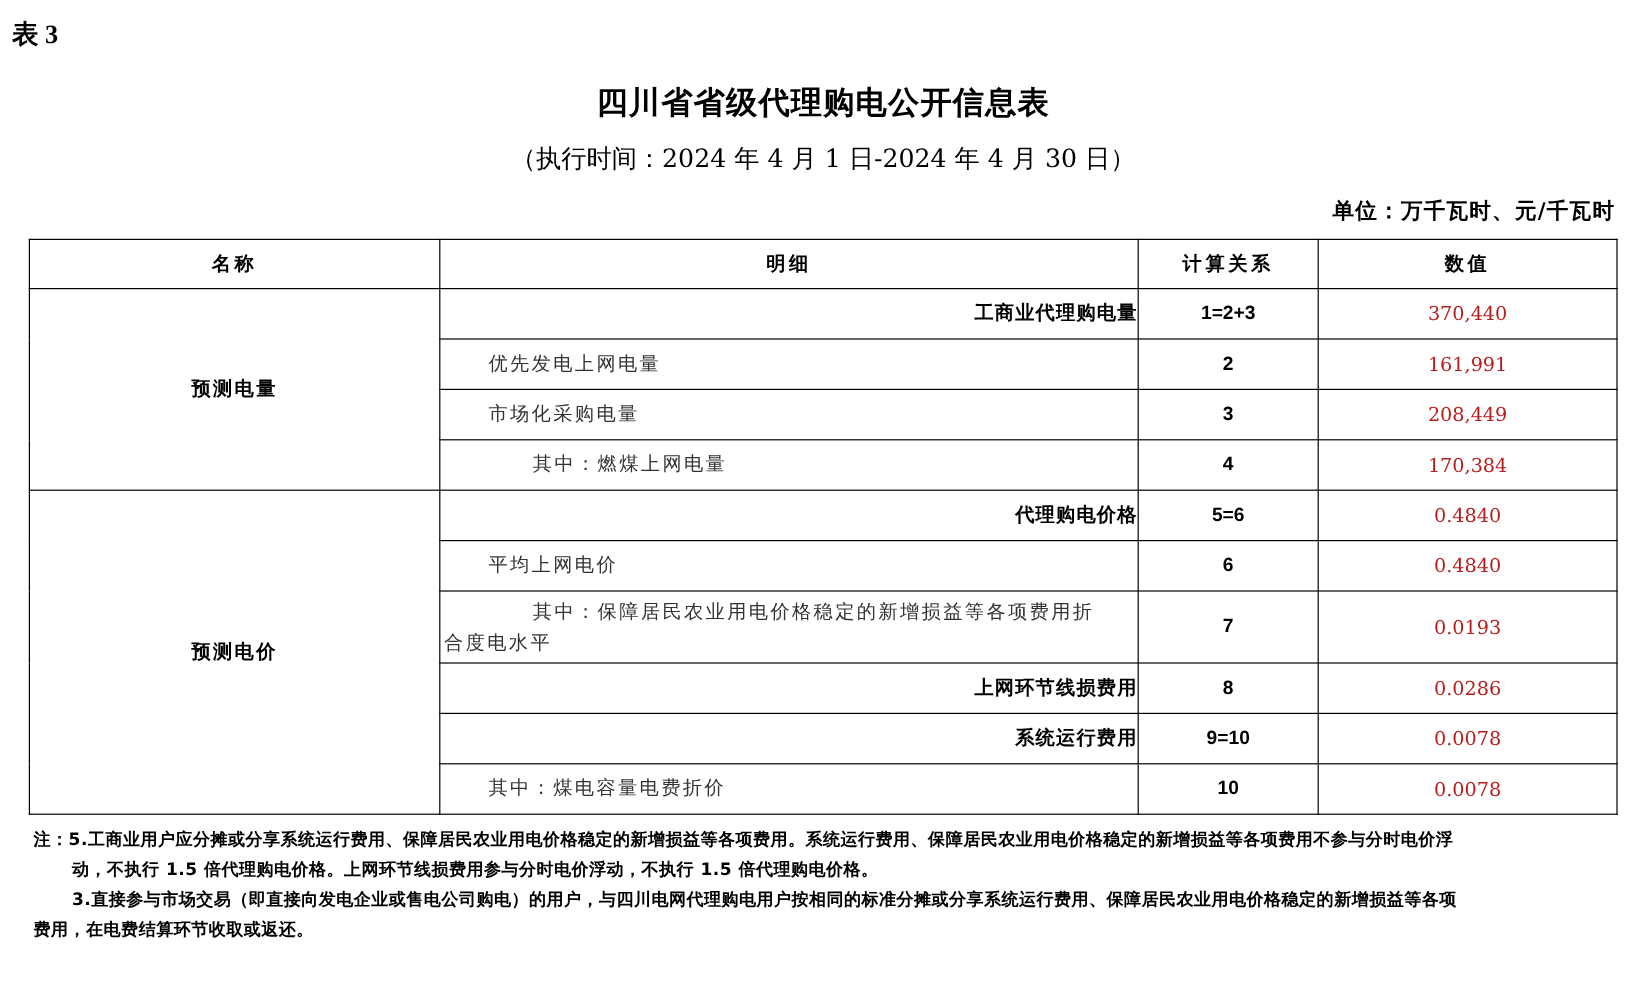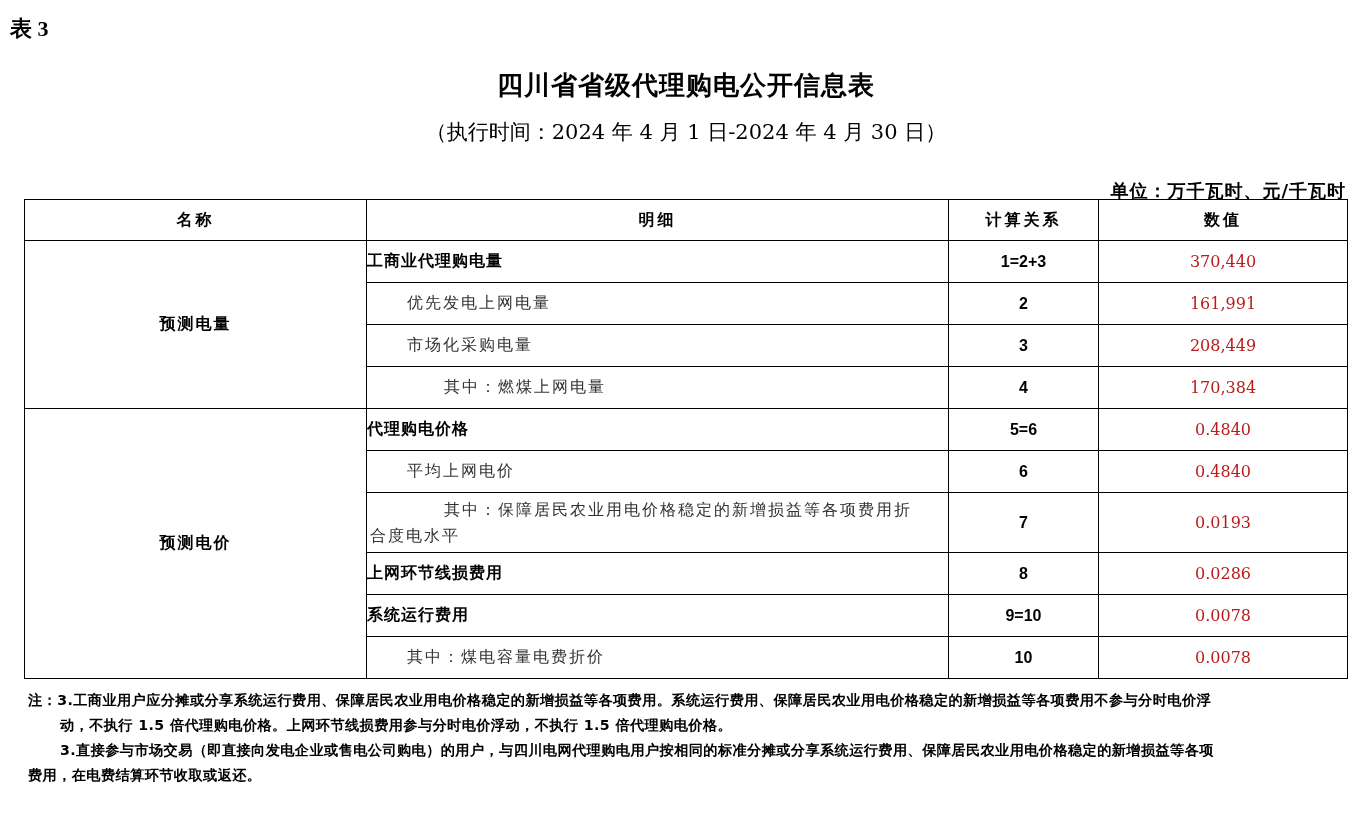--- a/index.html
+++ b/index.html
@@ -15,21 +15,21 @@
   .doc-title {
     position: absolute; left: 0; width: 1372px; top: 68px; text-align: center;
     font-family: "DejaVu Sans", sans-serif; font-weight: bold; font-size: 26px;
     letter-spacing: 1px;
   }
   .doc-subtitle {
     position: absolute; left: 0; width: 1372px; top: 118px; text-align: center;
     font-family: "DejaVu Serif", serif; font-size: 21px;
   }
   .unit-label {
-    position: absolute; right: 16px; top: 179px;
+    position: absolute; right: 16px; top: 164px;
     font-family: "DejaVu Sans", sans-serif; font-weight: bold; font-size: 18px;
     letter-spacing: 1px;
   }
   table.info-table {
     position: absolute; left: 24px; top: 199px; width: 1174px;
     border-collapse: collapse; table-layout: fixed;
   }
   table.info-table td, table.info-table th {
     border: 1.5px solid #000; padding: 0; font-size: 16px;
     vertical-align: middle; overflow: hidden;
@@ -40,21 +40,21 @@
   }
   .col-name { width: 342px; }
   .col-detail { width: 582px; }
   .col-calc { width: 150px; }
   .col-value { width: 249px; }
   td.group-name {
     text-align: center; font-family: "DejaVu Sans", sans-serif; font-weight: bold;
     letter-spacing: 2px;
   }
   td.detail { padding-left: 3px; text-align: left; letter-spacing: 2px; color: #333; }
-  td.detail.bold { font-family: "DejaVu Sans", sans-serif; font-weight: bold; color: #000; letter-spacing: 1px; }
+  td.detail.bold { font-family: "DejaVu Sans", sans-serif; font-weight: bold; color: #000; letter-spacing: 1px; text-align: right; }
   td.detail.indent1 { padding-left: 40px; }
   td.detail.indent2 { padding-left: 77px; margin-top: 16px; }
   td.detail.wrap { line-height: 26px; padding-left: 3px; }
   td.detail.wrap .first-line { padding-left: 74px; }
   td.calc {
     text-align: center; font-family: "Liberation Sans", sans-serif; font-weight: bold; font-size: 17px;
   }
   td.value {
     text-align: center; font-family: "DejaVu Serif", serif; font-size: 16px; color: #b91c1c;
   }
@@ -146,17 +146,17 @@
     </tr>
     <tr class="r">
       <td class="detail indent1">其中：煤电容量电费折价</td>
       <td class="calc">10</td>
       <td class="value">0.0078</td>
     </tr>
   </tbody>
 </table>
 
 <div class="notes">
-  <p>注：3.工商业用户应分摊或分享系统运行费用、保障居民农业用电价格稳定的新增损益等各项费用。系统运行费用、保障居民农业用电价格稳定的新增损益等各项费用不参与分时电价浮</p>
+  <p>注：5.工商业用户应分摊或分享系统运行费用、保障居民农业用电价格稳定的新增损益等各项费用。系统运行费用、保障居民农业用电价格稳定的新增损益等各项费用不参与分时电价浮</p>
   <p class="indent">动，不执行 1.5 倍代理购电价格。上网环节线损费用参与分时电价浮动，不执行 1.5 倍代理购电价格。</p>
   <p class="indent">3.直接参与市场交易（即直接向发电企业或售电公司购电）的用户，与四川电网代理购电用户按相同的标准分摊或分享系统运行费用、保障居民农业用电价格稳定的新增损益等各项</p>
   <p>费用，在电费结算环节收取或返还。</p>
 </div>
 
 </body></html>

